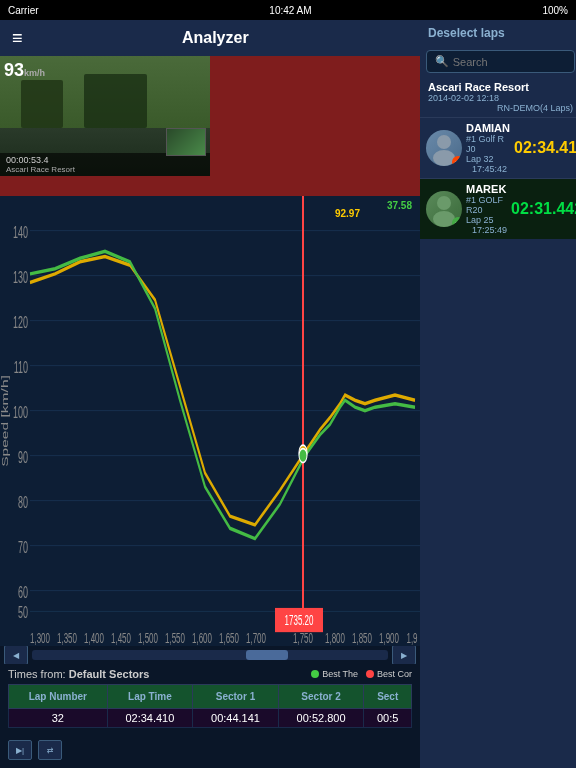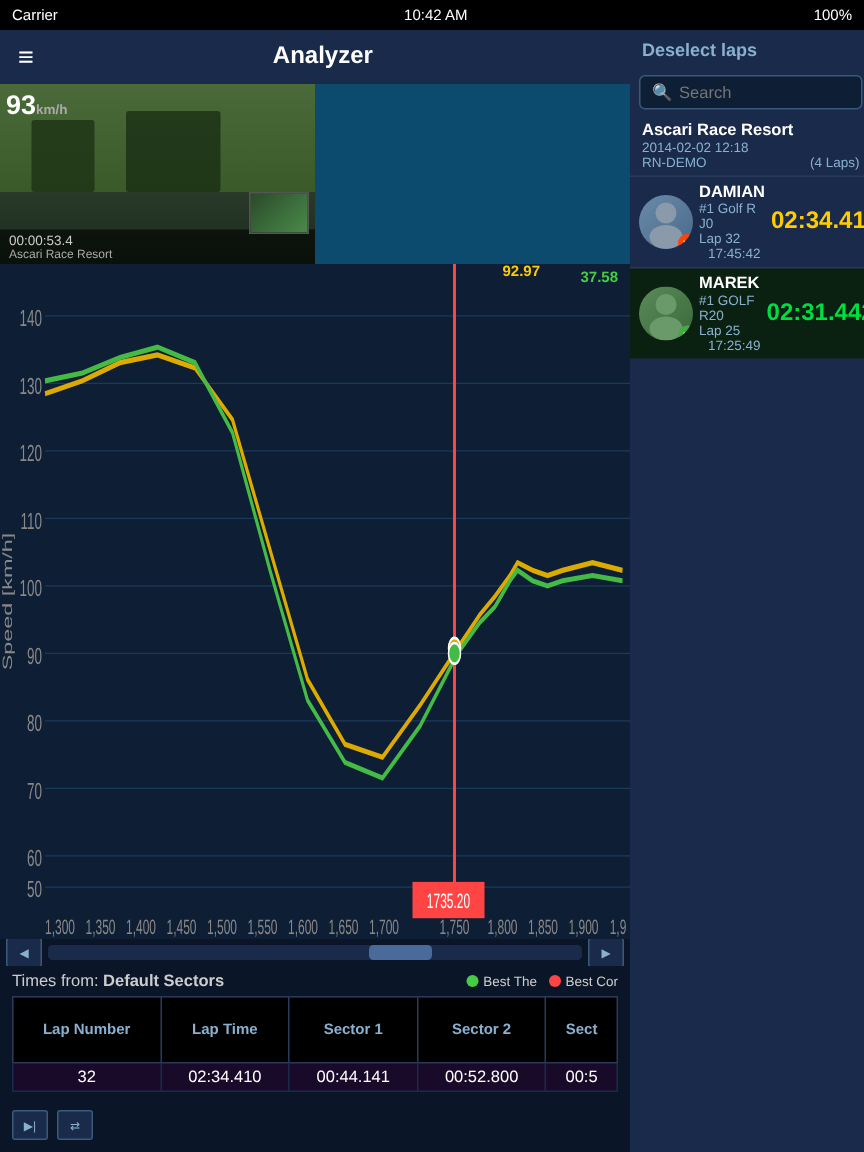--- a/index.html
+++ b/index.html
@@ -69,22 +69,22 @@
       width: 161px;
       height: 748px;
       background: #1a2a4a;
       display: flex;
       flex-direction: column;
     }
 
     
     .video-row {
       display: flex;
-      height: 120px;
-      background: #0c4a6e;
+      height: 140px;
+      background: #7f1d1d;
       position: relative;
     }
     .video-left {
       width: 210px;
       height: 120px;
       background: linear-gradient(135deg, #2a4a2a 0%, #3a6a3a 30%, #4a8a4a 50%, #2a3a2a 100%);
       position: relative;
       overflow: hidden;
     }
     .video-right {
@@ -181,23 +181,23 @@
       border-radius: 50%;
     }
 
     
     .data-table {
       width: 100%;
       border-collapse: collapse;
       font-size: 11px;
     }
     .data-table th {
-      background: #000000;
+      background: #14532d;
       color: #8ab0d0;
-      padding: 16px 6px;
+      padding: 6px 6px;
       text-align: center;
       border: 1px solid #2a3a5a;
       font-size: 10px;
     }
     .data-table td {
       padding: 3px 6px;
       text-align: center;
       border: 1px solid #1a2a4a;
       font-size: 11px;
     }
@@ -379,21 +379,21 @@
             <div style="font-size:8px;color:#aaa;">Ascari Race Resort</div>
           </div>
           <div class="thumb-container thumb-left"></div>
         </div>
       </div>
 
     </div>
 
     <div class="chart-area" style="height: 260px; position: relative;">
       
-      <div style="position:absolute;top:0;right:60px;font-size:10px;color:#ffcc00;font-weight:bold;z-index:5;">92.97</div>
+      <div style="position:absolute;top:12px;right:60px;font-size:10px;color:#ffcc00;font-weight:bold;z-index:5;">92.97</div>
       <div style="position:absolute;top:4px;right:8px;font-size:10px;color:#44cc44;font-weight:bold;z-index:5;">37.58</div>
 
       <svg class="chart-svg" viewBox="0 0 420 260" preserveAspectRatio="none">
 
         <rect width="420" height="260" fill="#0d1e35"></rect>
 
         <line x1="30" y1="20" x2="420" y2="20" stroke="#1a3a5a" stroke-width="0.5"></line>
         <line x1="30" y1="46" x2="420" y2="46" stroke="#1a3a5a" stroke-width="0.5"></line>
         <line x1="30" y1="72" x2="420" y2="72" stroke="#1a3a5a" stroke-width="0.5"></line>
         <line x1="30" y1="98" x2="420" y2="98" stroke="#1a3a5a" stroke-width="0.5"></line>
@@ -553,21 +553,21 @@
     <div class="sidebar-search">
       <span class="search-icon">🔍</span>
       <input type="text" placeholder="Search" style="">
     </div>
 
     <div class="track-section">
       <div class="track-section-name">Ascari Race Resort</div>
       <div class="track-section-date">
         <span>2014-02-02 12:18</span>
       </div>
-      <div style="display:flex;justify-content:space-between;font-size:9px;color:#8ab0d0;">
+      <div style="display:flex;justify-content:flex-end;font-size:9px;color:#8ab0d0;">
         <span>RN-DEMO</span>
         <span>(4 Laps)</span>
       </div>
     </div>
 
     <div class="driver-card">
       <div class="driver-avatar">
         <div class="avatar-placeholder">
 
           <svg width="36" height="36" viewBox="0 0 36 36">

